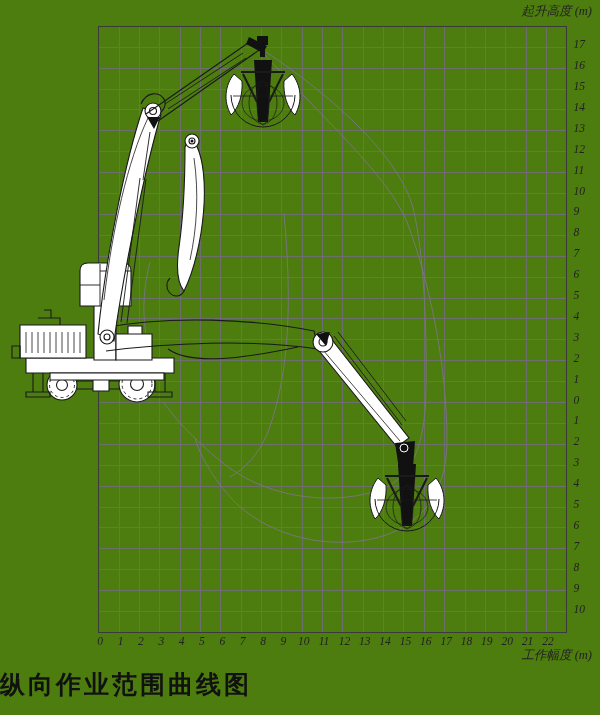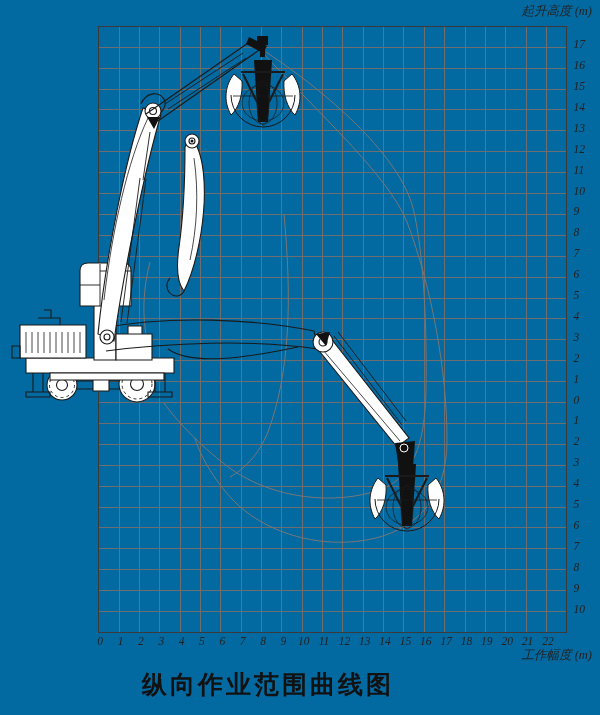--- a/index.html
+++ b/index.html
@@ -1,21 +1,21 @@
 <!DOCTYPE html>
 <html><head>
 <meta charset="utf-8">
 <style>
   html,body{margin:0;padding:0;background:#ffffff;}
-  .page{position:relative;width:600px;height:715px;background:#0369a1;overflow:hidden;
+  .page{position:relative;width:600px;height:715px;background:#4d7c0f;overflow:hidden;
         font-family:"Liberation Serif",serif;}
   svg{display:block;}
   .tick{font-family:"Liberation Serif",serif;font-style:italic;fill:#222;}
   .caption{font-family:"Liberation Serif",serif;font-style:italic;fill:#222;font-size:12.5px;}
-  .fig-title{position:absolute;left:0;top:668px;width:536px;text-align:center;
+  .fig-title{position:absolute;left:0;top:668px;width:536px;text-align:left;
              font-family:Liberation Sans, sans-serif;font-weight:bold;font-size:25px;
              letter-spacing:3px;color:#111;}
 </style>
 </head>
 <body>
 
 <div class="page">
   <svg width="600" height="668" viewBox="0 0 600 668">
 
     <g id="grid" stroke="#6e6e6e" stroke-width="1" shape-rendering="crispEdges">

